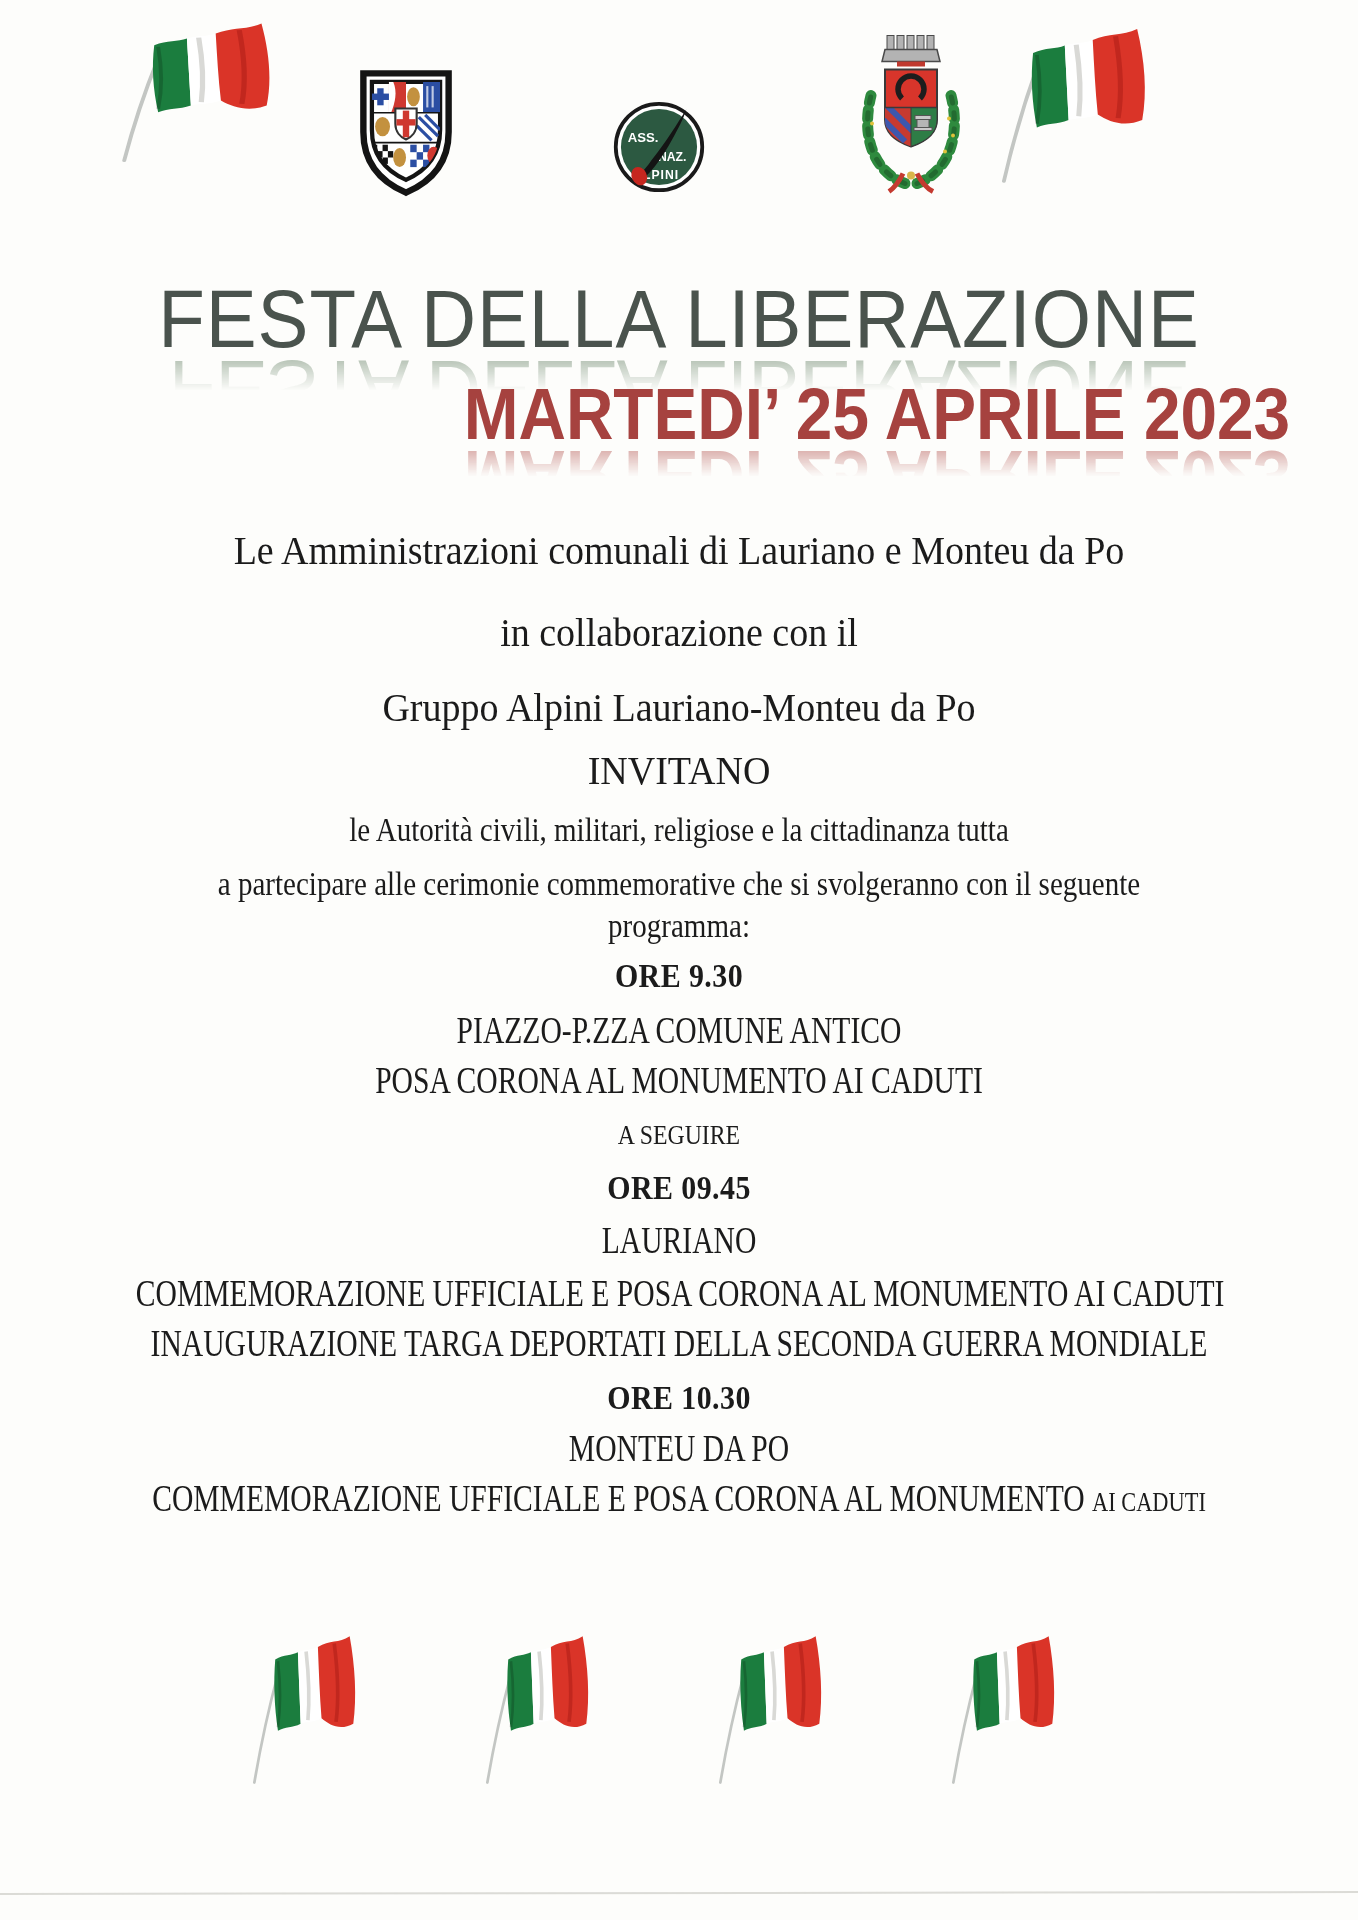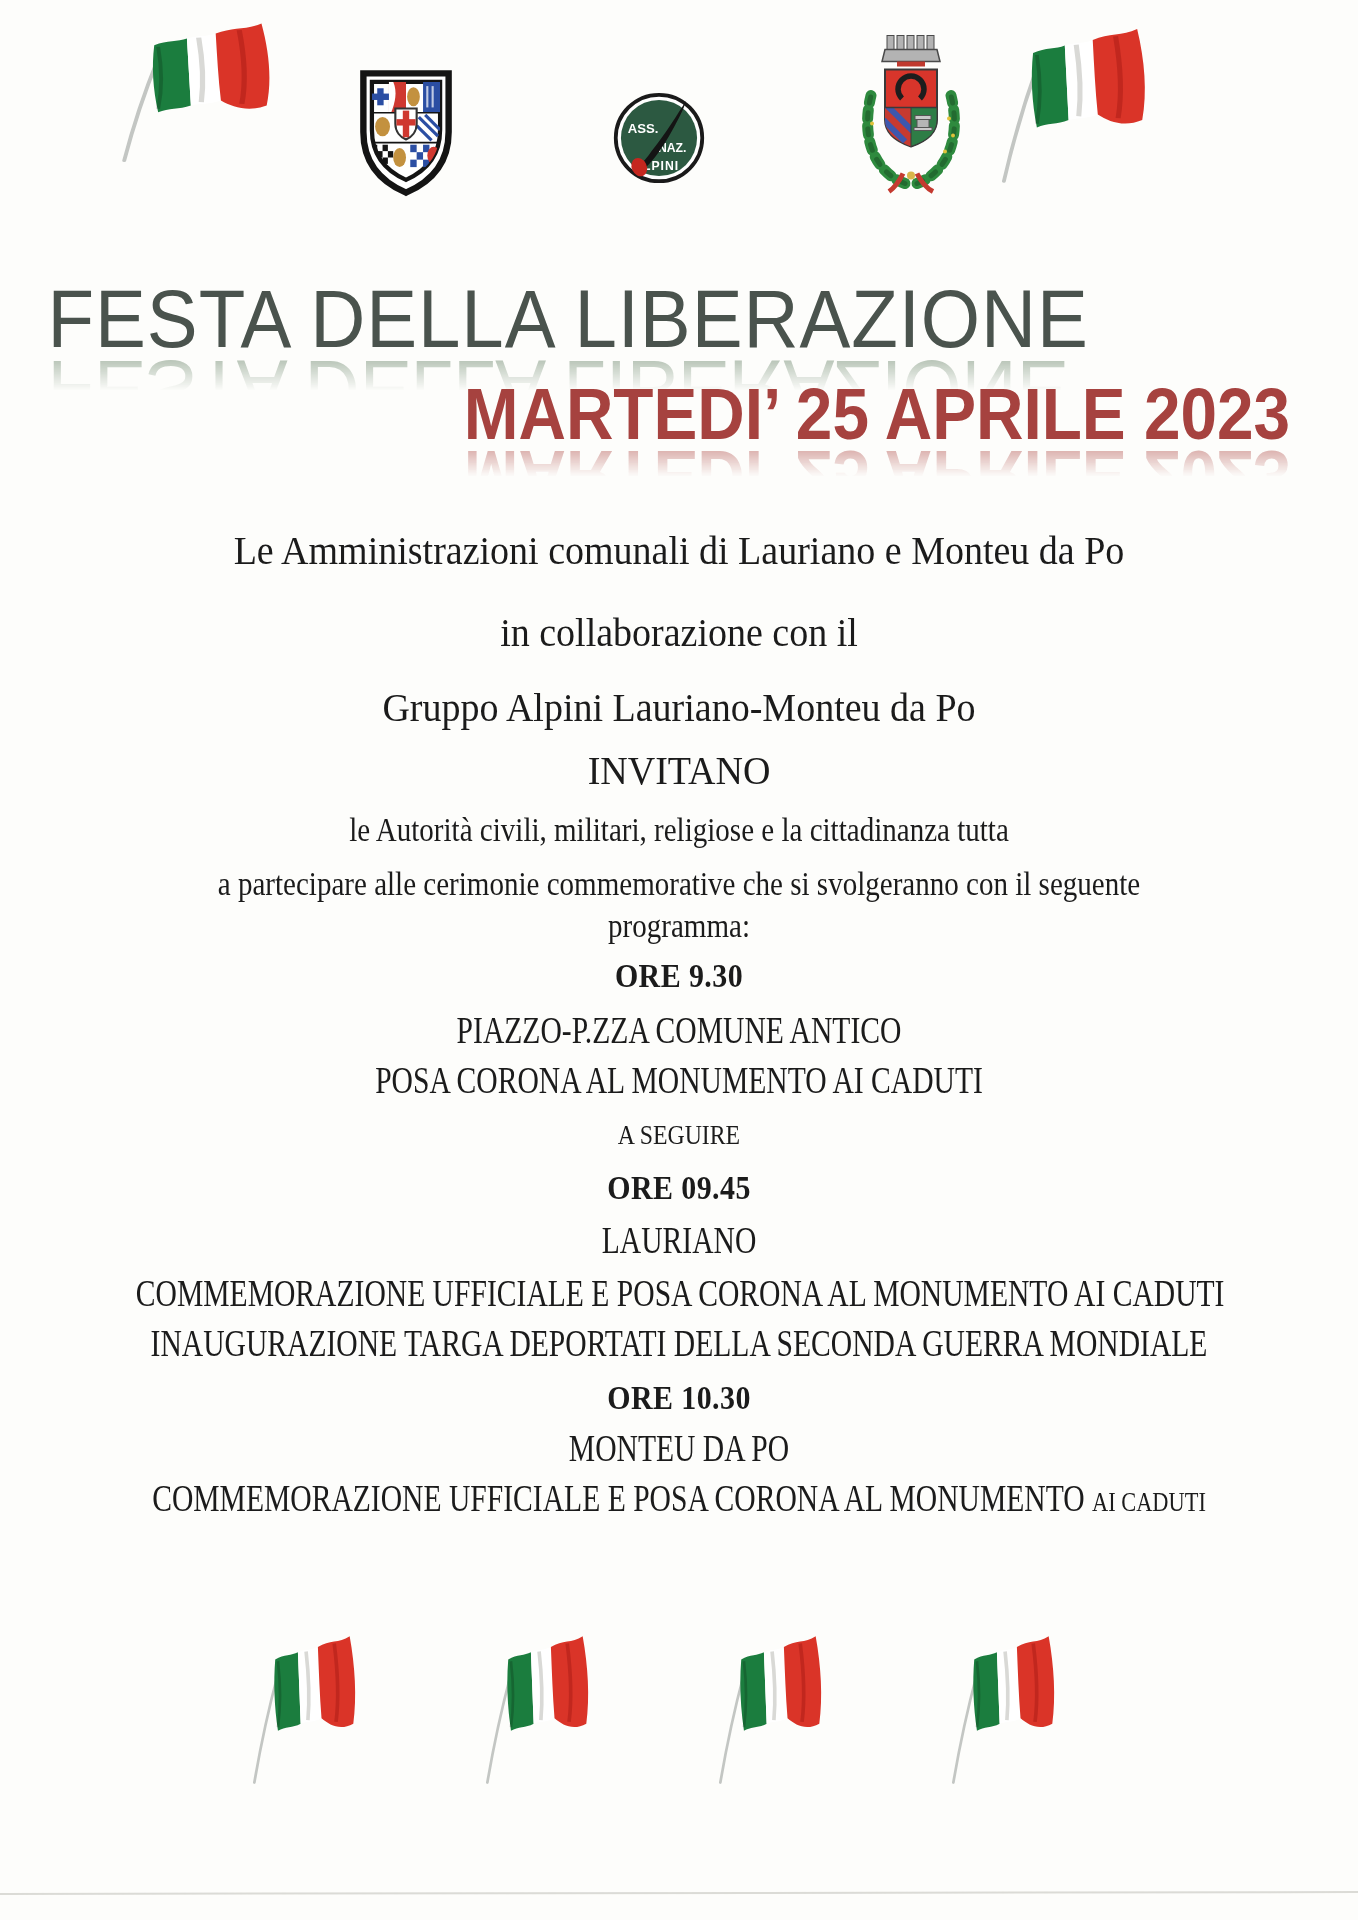--- a/index.html
+++ b/index.html
@@ -5,21 +5,21 @@
   html,body { margin:0; padding:0; background:#ffffff; }
   .page {
     position:relative; width:1358px; height:1920px;
     background:#fdfdfb; overflow:hidden;
     font-family:"Liberation Serif", serif;
   }
   .emblem { position:absolute; }
   .emblem svg { display:block; }
 
   
-  .title-block { position:absolute; top:278px; left:0; right:0; }
+  .title-block { position:absolute; top:278px; left:0; right:0; text-align:center; }
   .headline {
     font-family:"Liberation Sans", sans-serif;
     line-height:1.0; white-space:nowrap;
   }
   .title-main {
     font-size:82px; color:var(--title,#4a534d);
     transform:scaleX(.93); letter-spacing:1px;
   }
   .title-reflection {
     font-size:82px; color:var(--title-reflection,#7f967f);
@@ -131,21 +131,21 @@
             <line x1="18" y1="42" x2="82" y2="42"></line>
             <line x1="18" y1="70" x2="82" y2="70"></line>
           </g>
       </g>
       <path d="M40 38 H60 V52 C60 60 55 65 50 67 C45 65 40 60 40 52 Z" fill="#ffffff" stroke="#333" stroke-width="2"></path>
       <rect x="47" y="40" width="6" height="25" fill="#cf3830"></rect>
       <rect x="41" y="48" width="18" height="6" fill="#cf3830"></rect>
     </svg>
   </div>
 
-  <div class="emblem" style="left:612px;top:91px">
+  <div class="emblem" style="left:612px;top:100px">
     <svg width="94" height="94" viewBox="0 0 100 100">
       <circle cx="50" cy="50" r="46" fill="#ffffff" stroke="#1a1a1a" stroke-width="4"></circle>
       <circle cx="50" cy="50" r="40.5" fill="var(--ana-green,#2c5941)"></circle>
       <text x="33" y="45" class="ana-txt" font-size="14" text-anchor="middle">ASS.</text>
       <text x="64" y="65" class="ana-txt" font-size="13" text-anchor="middle">NAZ.</text>
       <text x="47" y="84" class="ana-txt" font-size="13" text-anchor="middle" letter-spacing="1">ALPINI</text>
       <path d="M79 10 C70 24 58 44 42 64 C38 70 34 74 30 79 L36 81 C44 74 54 60 64 42 C70 31 76 20 79 10 Z" fill="#141414"></path>
       <ellipse cx="29" cy="81" rx="8" ry="10" fill="#c5271f" transform="rotate(-25 29 81)"></ellipse>
     </svg>
   </div>

